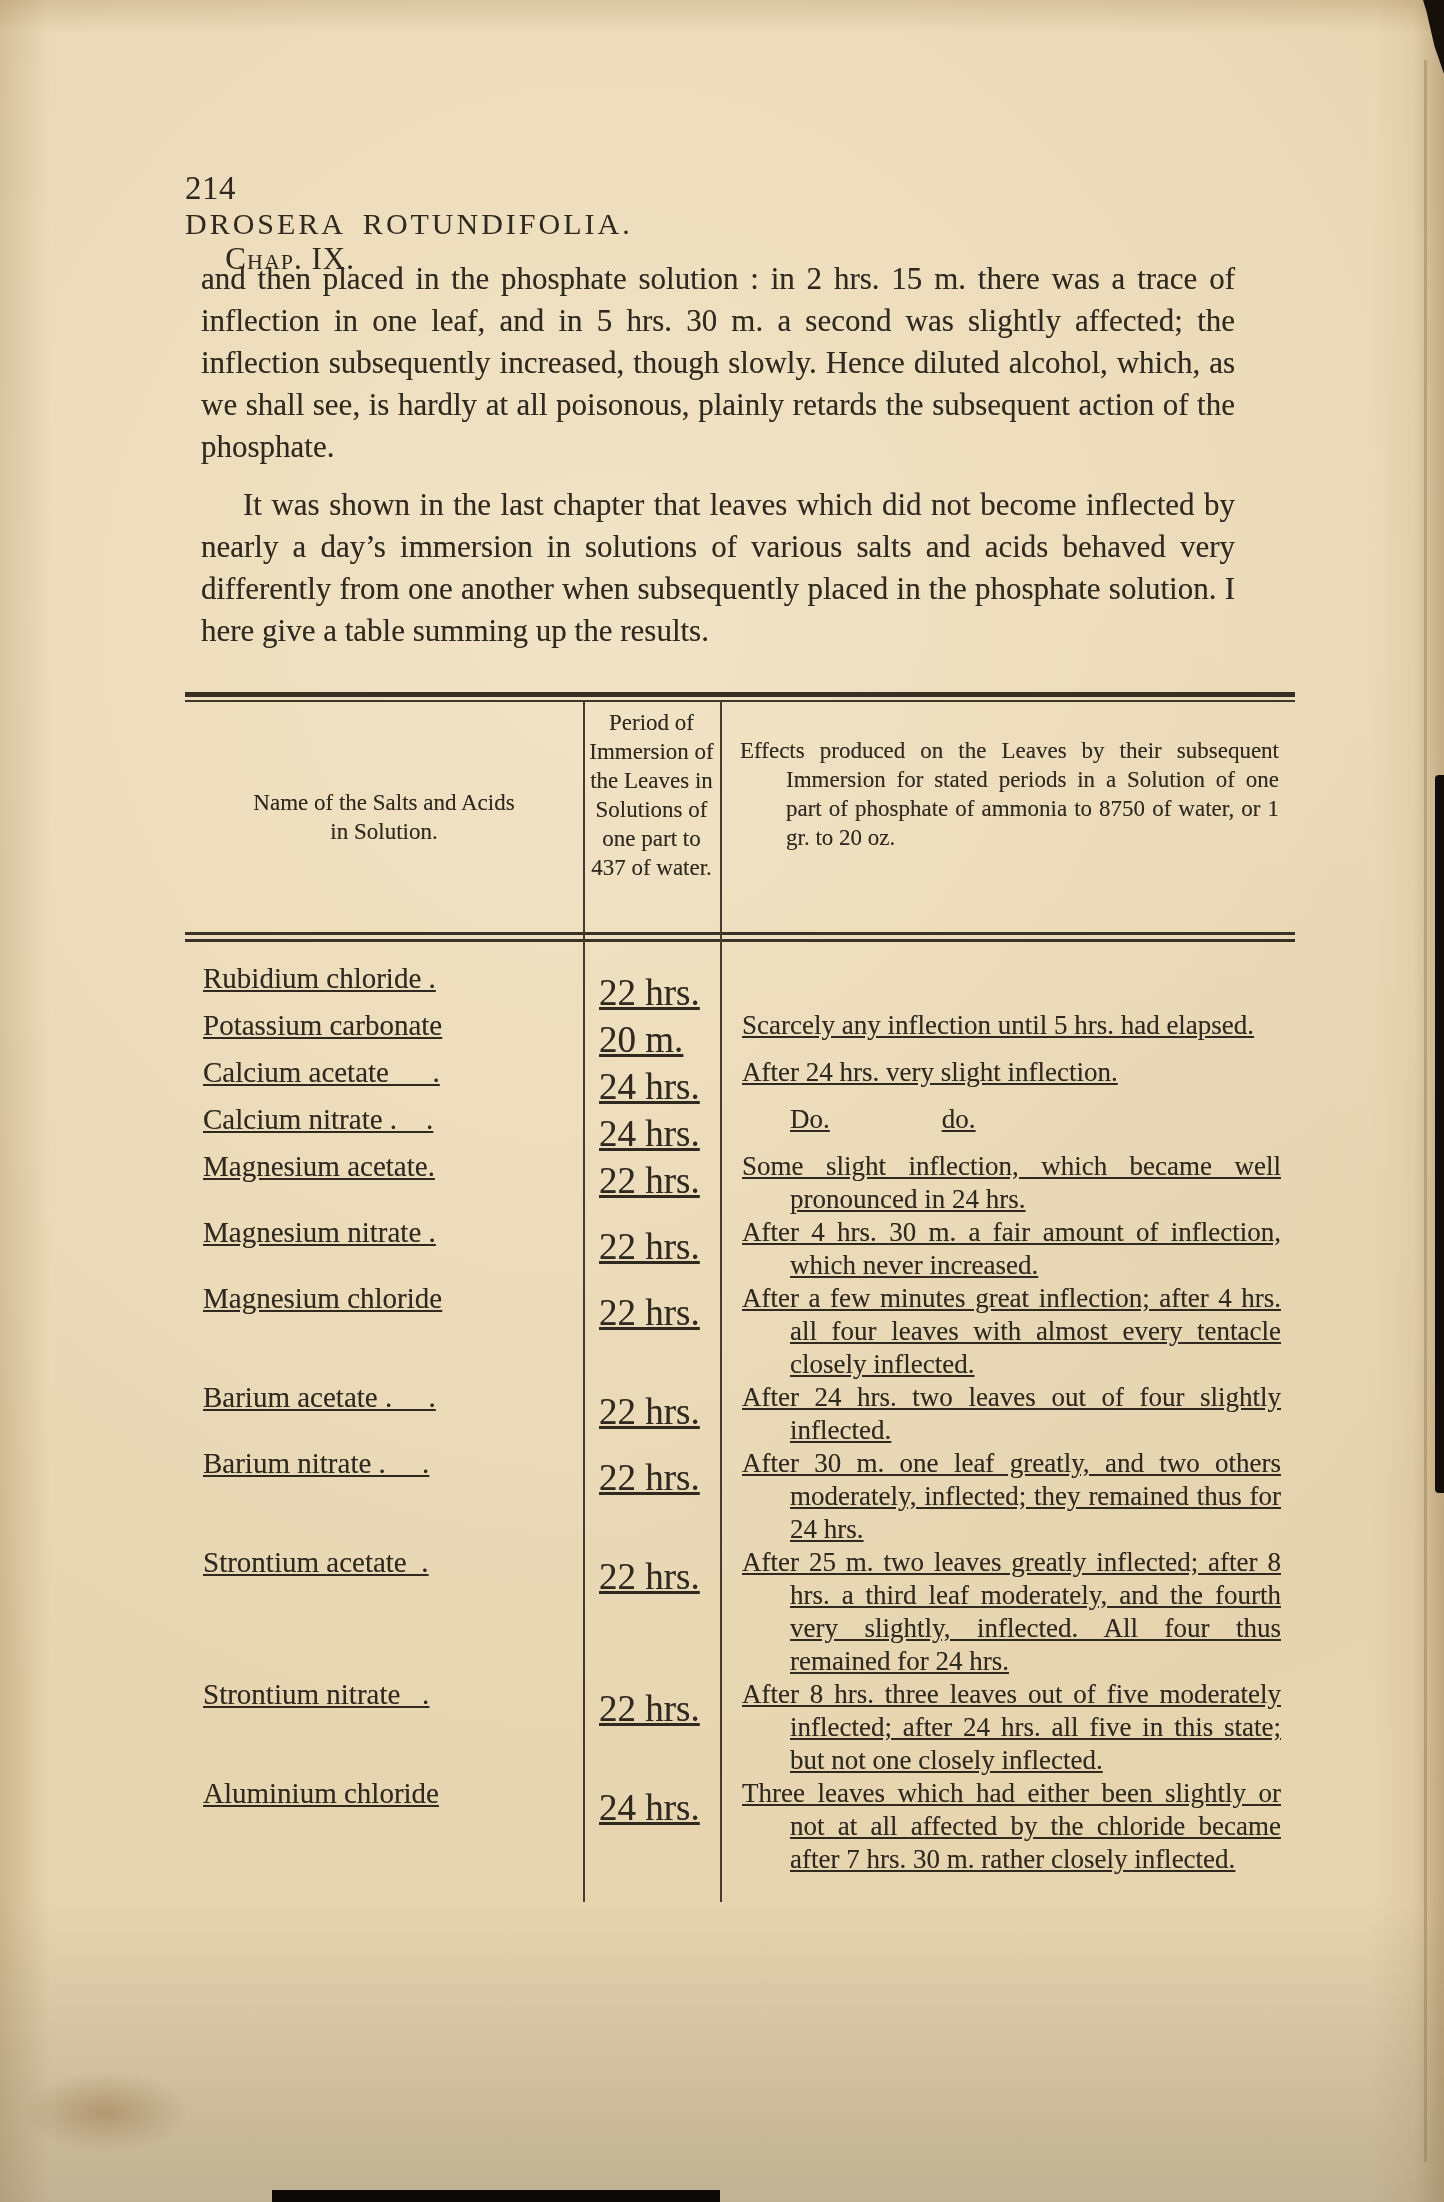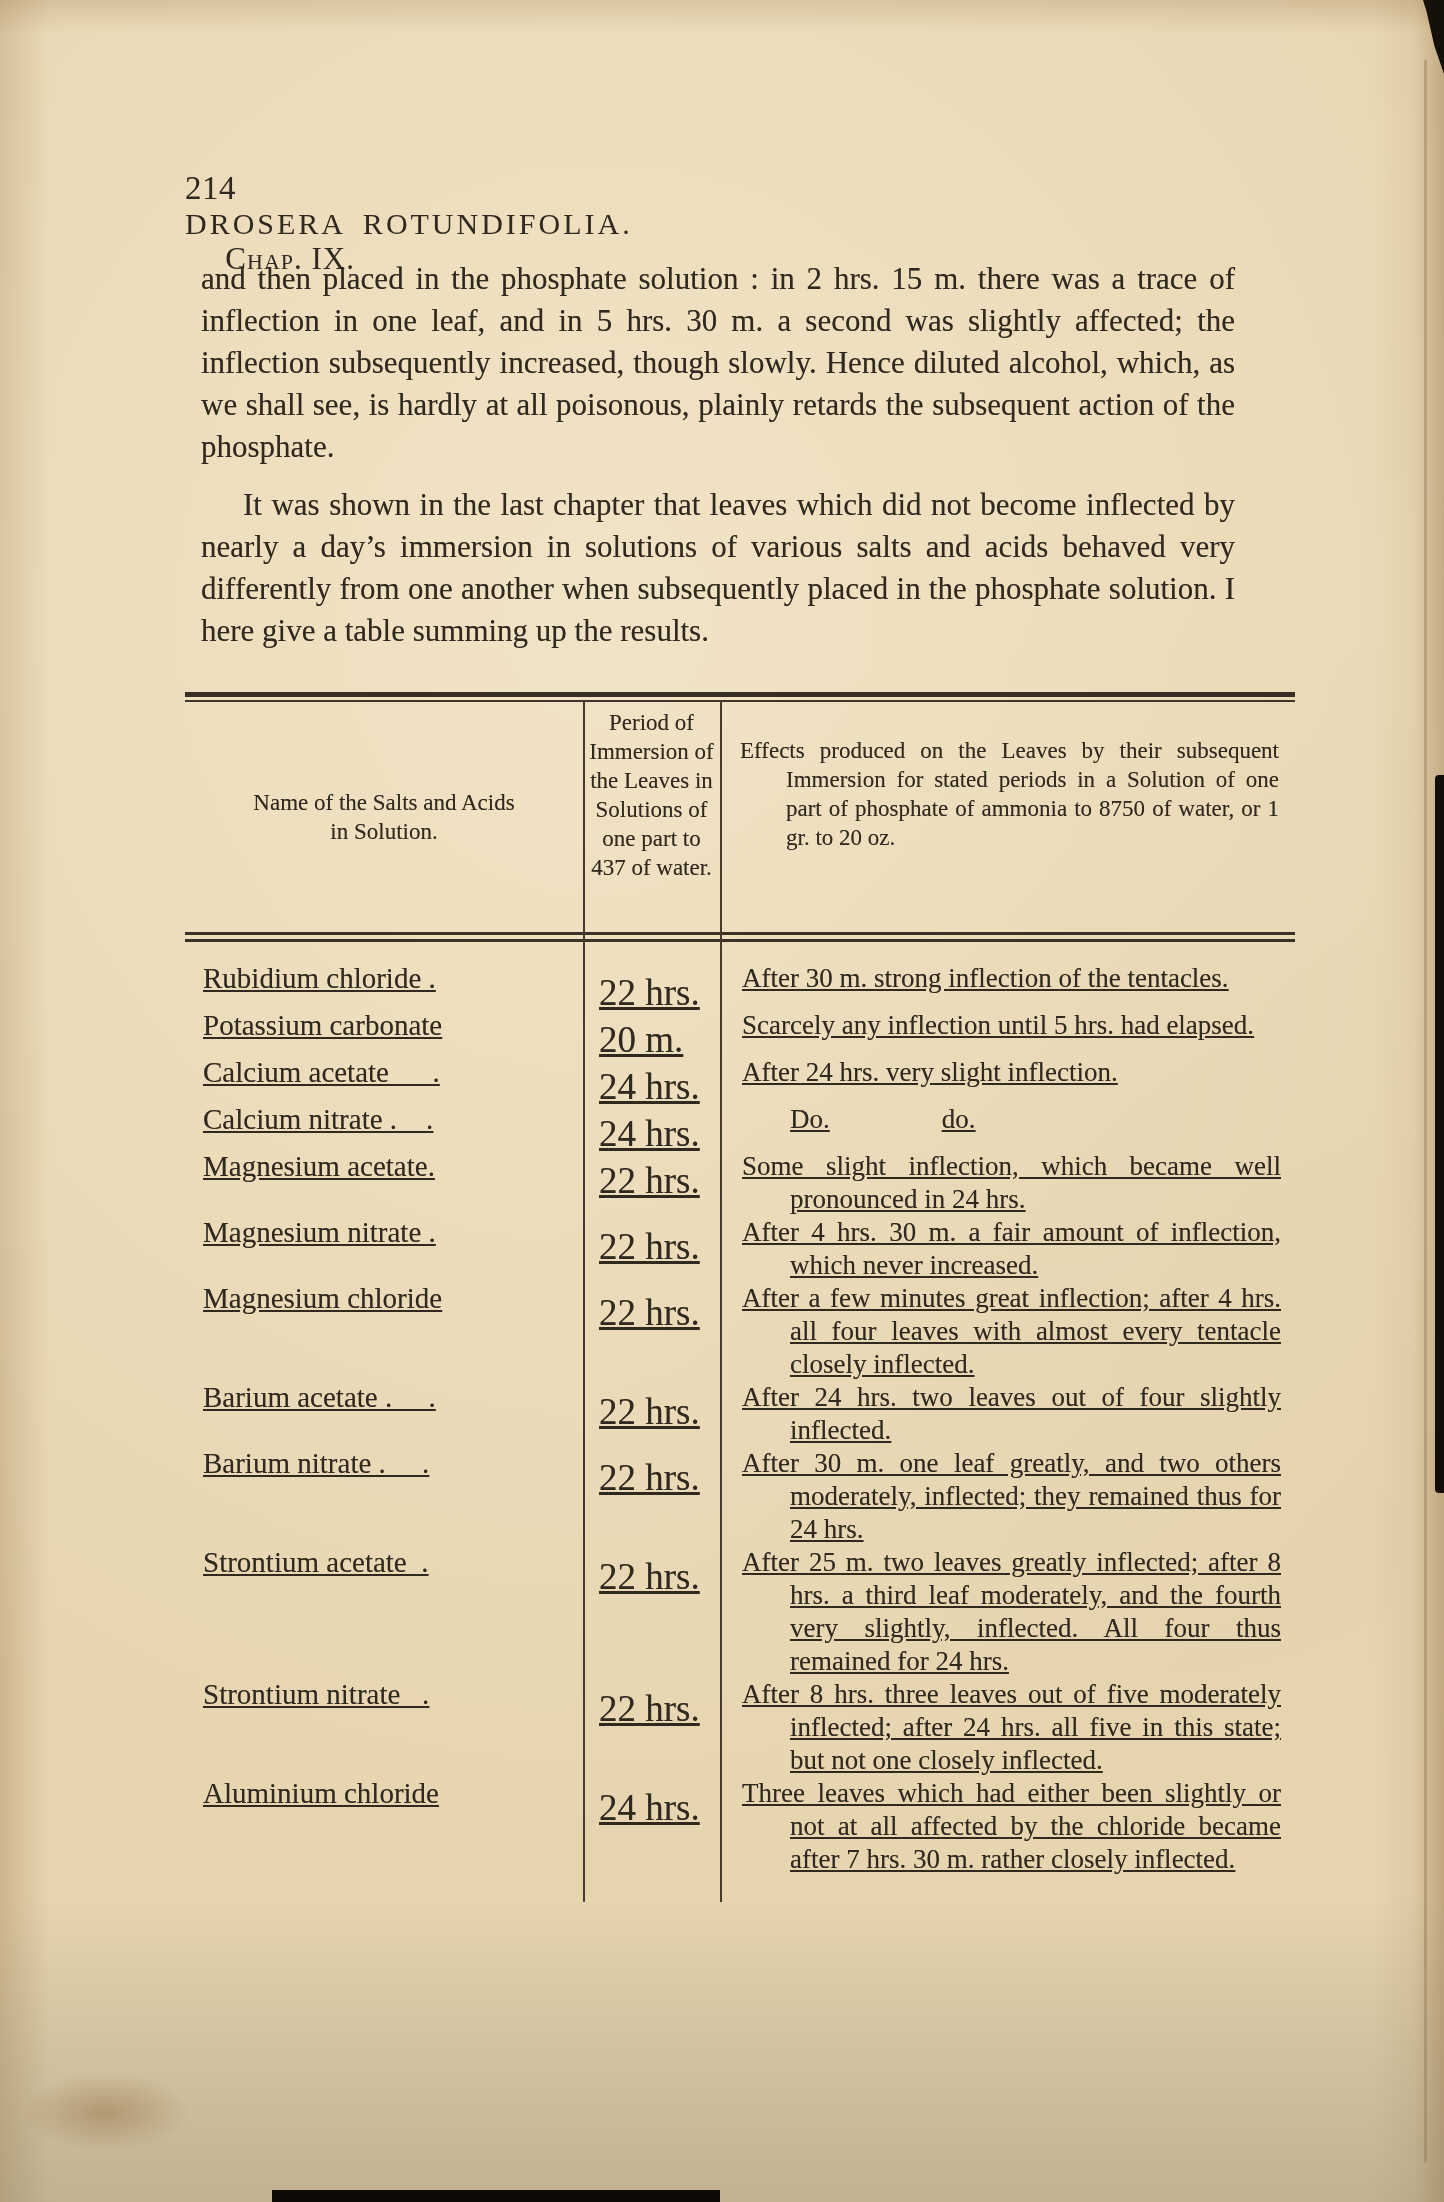--- a/index.html
+++ b/index.html
@@ -97,21 +97,20 @@
         <div class="th-effects">Effects produced on the Leaves by their subsequent Immersion for stated periods in a Solution of one part of phosphate of ammonia to 8750 of water, or 1 gr. to 20 oz.</div>
       </div>
 
       <div class="rule-mid"></div>
 
       <div class="tbody">
 
         <div class="trow">
           <div class="c1">Rubidium chloride&nbsp;.</div>
           <div class="c2">22 hrs.</div>
-          <div class="c3">After 30 m. strong inflection of the tentacles.</div>
         </div>
 
         <div class="trow">
           <div class="c1">Potassium carbonate</div>
           <div class="c2">20 m.</div>
           <div class="c3">Scarcely any inflection until 5 hrs. had elapsed.</div>
         </div>
 
         <div class="trow">
           <div class="c1">Calcium acetate&nbsp;&nbsp;&nbsp;&nbsp;&nbsp;&nbsp;.</div>

